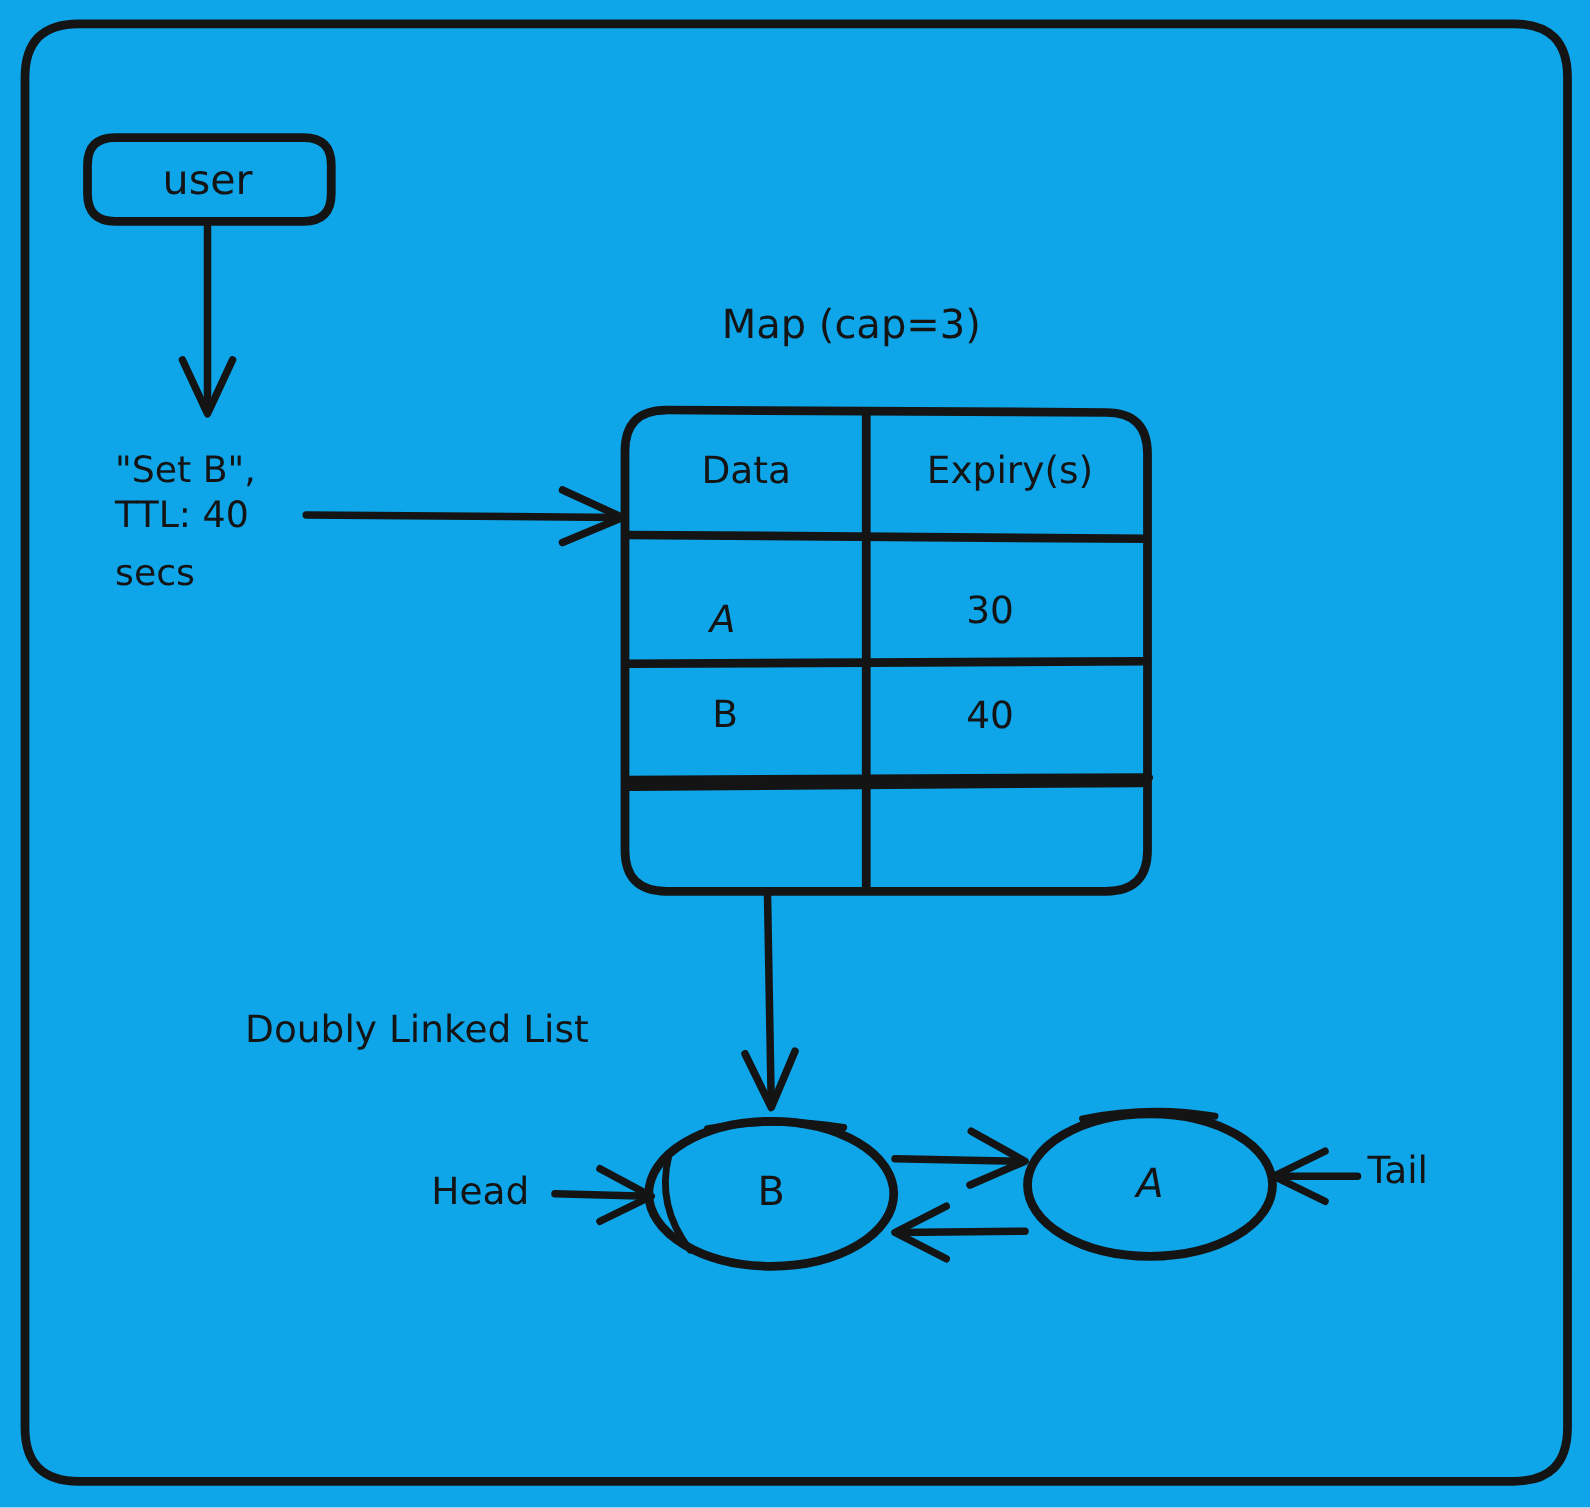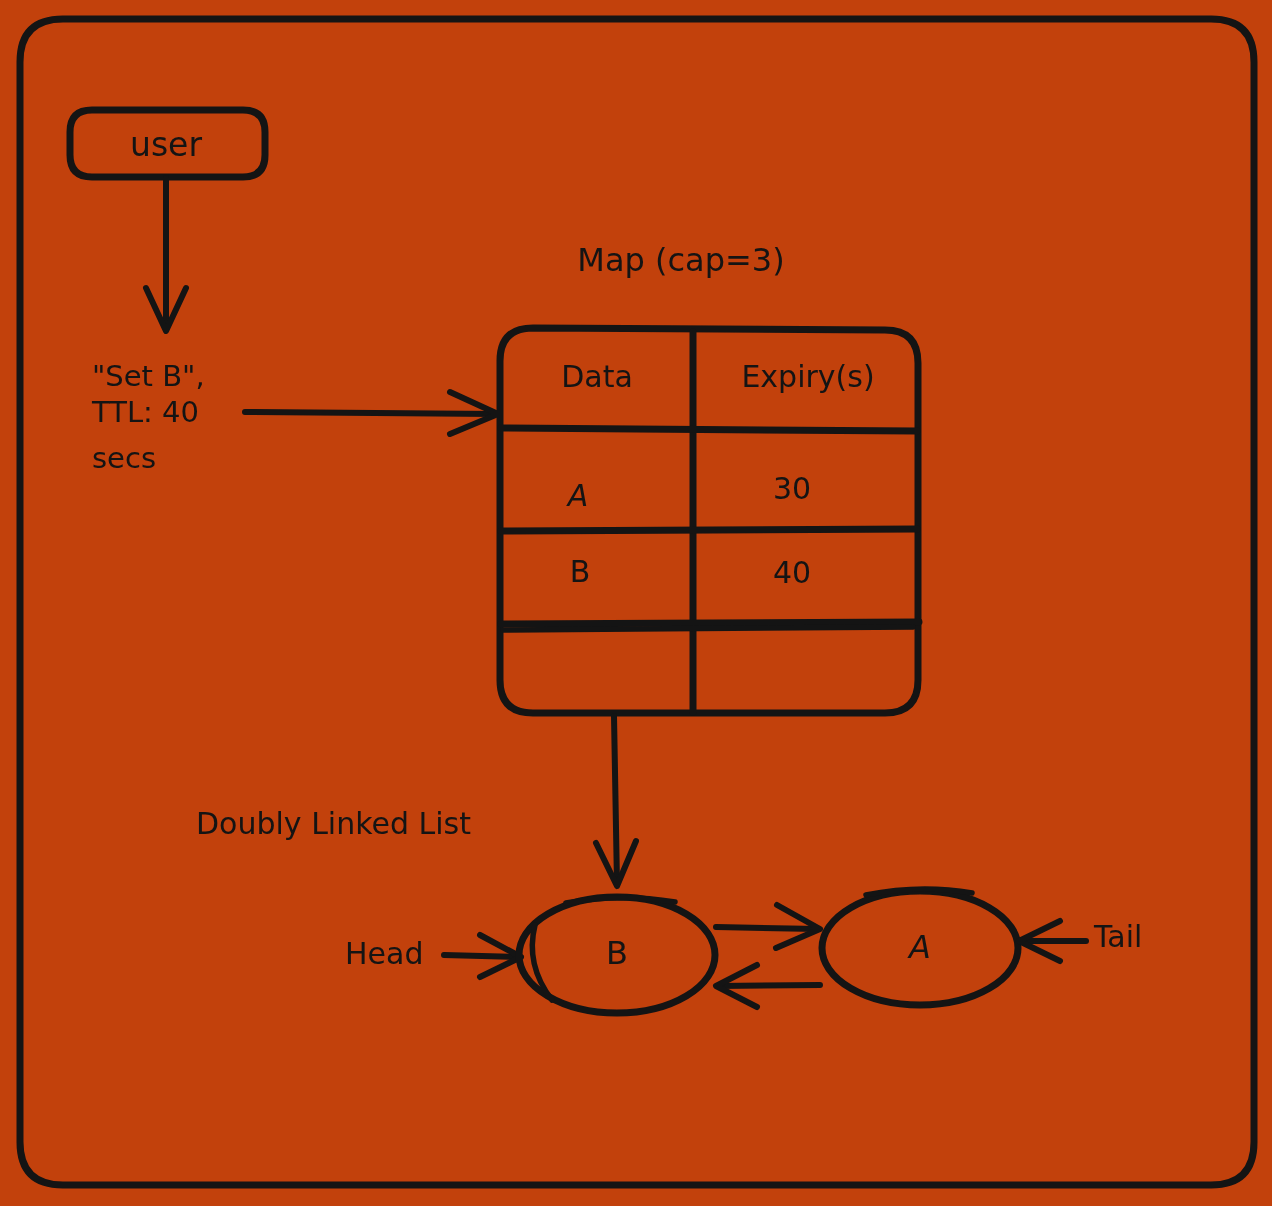--- a/index.html
+++ b/index.html
@@ -8,21 +8,21 @@
     padding: 0;
     background: #ffffff;
   }
   body {
     font-family: "DejaVu Sans", sans-serif;
   }
   #stage {
     position: relative;
     width: 1272px;
     height: 1206px;
-    background: #c2410c;
+    background: #0ea5e9;
     overflow: hidden;
   }
   #stage svg {
     position: absolute;
     left: 0;
     top: 0;
     width: 1272px;
     height: 1206px;
   }
   .hand {

